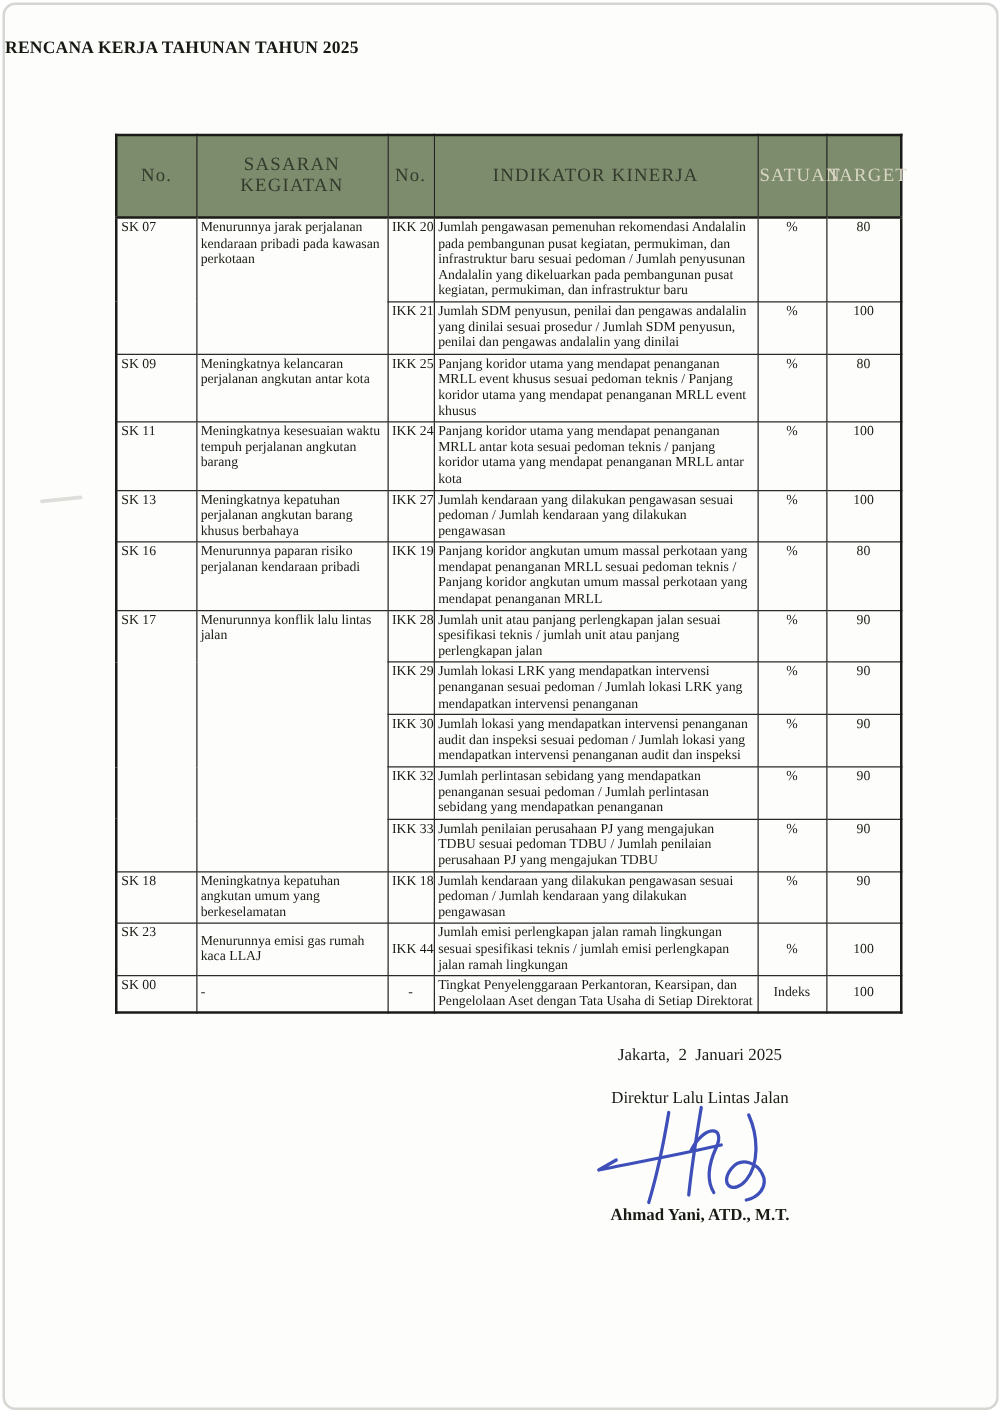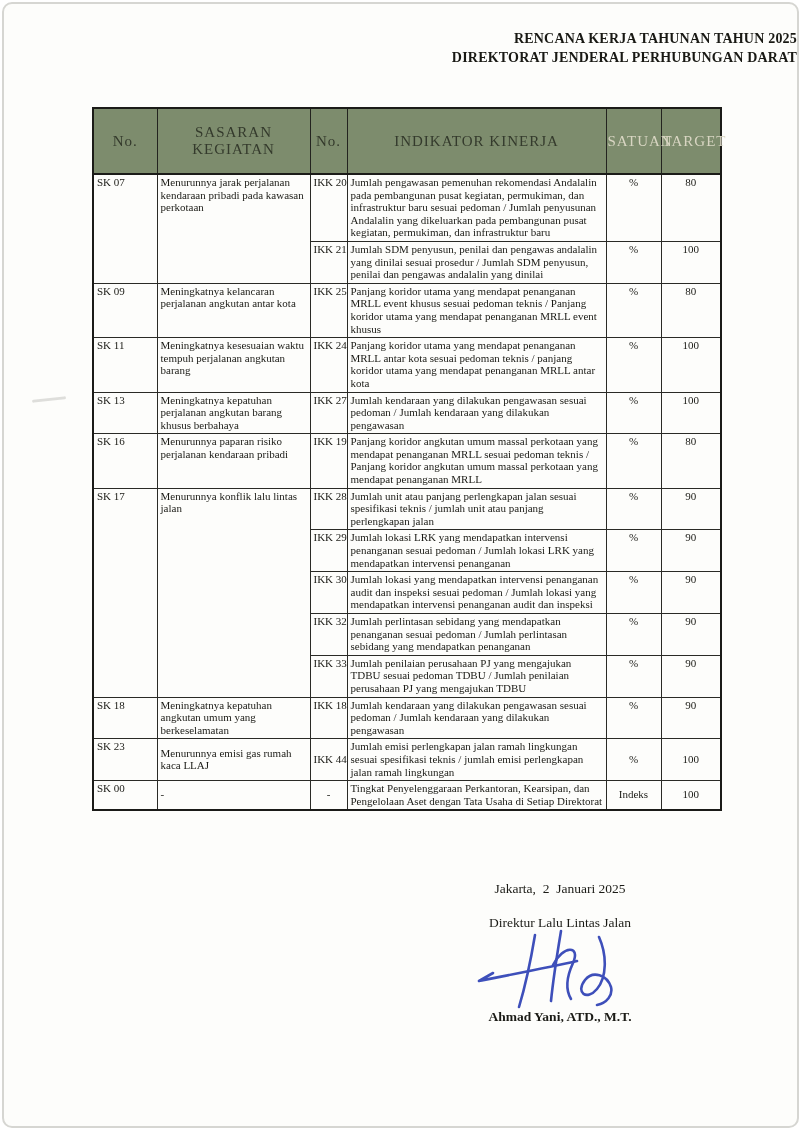--- a/index.html
+++ b/index.html
@@ -1,51 +1,50 @@
 <!DOCTYPE html>
 <html style="--header-bg: #7d8c6d; --header-text-dark: #343a2c; --header-text-light: #d8d5c2; --signature-ink: #2e41b5;"><head>
 <meta charset="utf-8">
 <style>
   html,body{margin:0;padding:0;background:#ffffff;}
   body{width:799px;height:1128px;position:relative;font-family:"Liberation Serif",serif;color:#1b1b16;}
   .page{position:absolute;left:2px;top:2px;width:793px;height:1122px;background:#fdfdfb;
         border:2px solid #d6d6d2;border-radius:10px;overflow:hidden;}
-  .doc-title{position:absolute;left:0;top:26px;width:100%;text-align:right;
+  .doc-title{position:absolute;left:0;top:26px;width:100%;text-align:left;
              font-weight:bold;font-size:14px;line-height:18.5px;letter-spacing:.2px;color:#191914;}
   table.perf{position:absolute;left:88px;top:103px;width:628px;border-collapse:collapse;
              border:2px solid #1b1b18;table-layout:fixed;}
   table.perf th{background:var(--header-bg);height:62px;vertical-align:middle;text-align:center;
              font-weight:normal;font-size:15px;letter-spacing:1px;border:1px solid #23231f;
              border-bottom:2px solid #1b1b18;}
   th.hd-dark{color:var(--header-text-dark);}
   th.hd-light{color:var(--header-text-light);}
   table.perf td{border:1px solid #2a2a26;vertical-align:top;font-size:11px;line-height:12.6px;
              padding:1px 3px 2px 3px;}
   td.sk{font-size:11px;padding-left:4px;}
   td.sasaran{padding-left:4px;}
   td.ikk{padding:1px 1px 1px 2px;white-space:nowrap;font-size:10.6px;text-align:center;}
   td.satuan,td.target{text-align:center;padding-top:3px;}
   tr.vmid td.sasaran,tr.vmid td.ikk,tr.vmid td.satuan,tr.vmid td.target,td.cell-vmid{vertical-align:middle;}
-  .sig-block{position:absolute;left:408px;top:877px;width:296px;text-align:center;}
+  .sig-block{position:absolute;left:408px;top:832px;width:296px;text-align:center;}
   .sig-line1{font-size:13.5px;white-space:pre;}
   .sig-line2{font-size:13.5px;margin-top:18px;}
   .sig-svg{display:block;margin:-6px auto -8px auto;}
   .sig-name{font-size:13.5px;font-weight:bold;margin-top:-2px;}
   .sig-nip{font-size:13.5px;font-weight:bold;margin-top:1px;}
   .artifact{position:absolute;left:28px;top:394px;width:34px;height:3px;background:#b9b9b4;
             opacity:.45;border-radius:2px;transform:rotate(-6deg);}
 </style>
 </head>
 <body>
 
 <div class="page">
 
   <div class="doc-title">
     <div>RENCANA KERJA TAHUNAN TAHUN 2025</div>
-    <div>DIREKTORAT JENDERAL PERHUBUNGAN DARAT</div>
   </div>
 
   <table class="perf">
     <colgroup>
       <col style="width:64px">
         <col style="width:153px">
         <col style="width:37px">
       <col style="width:259px">
         <col style="width:55px">
         <col style="width:60px">

